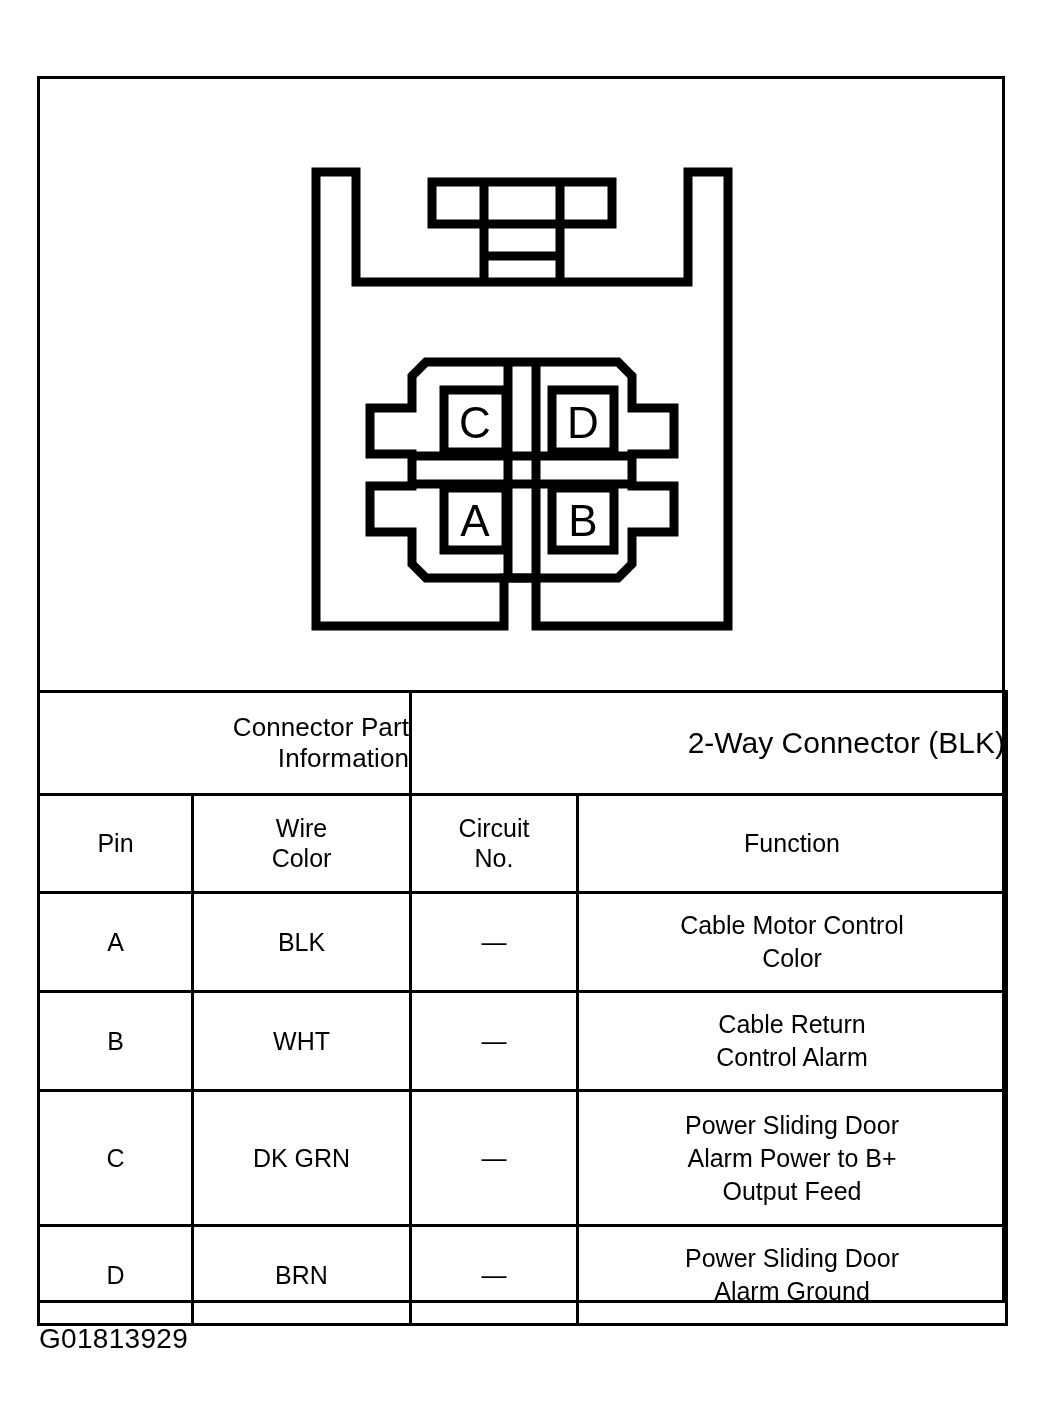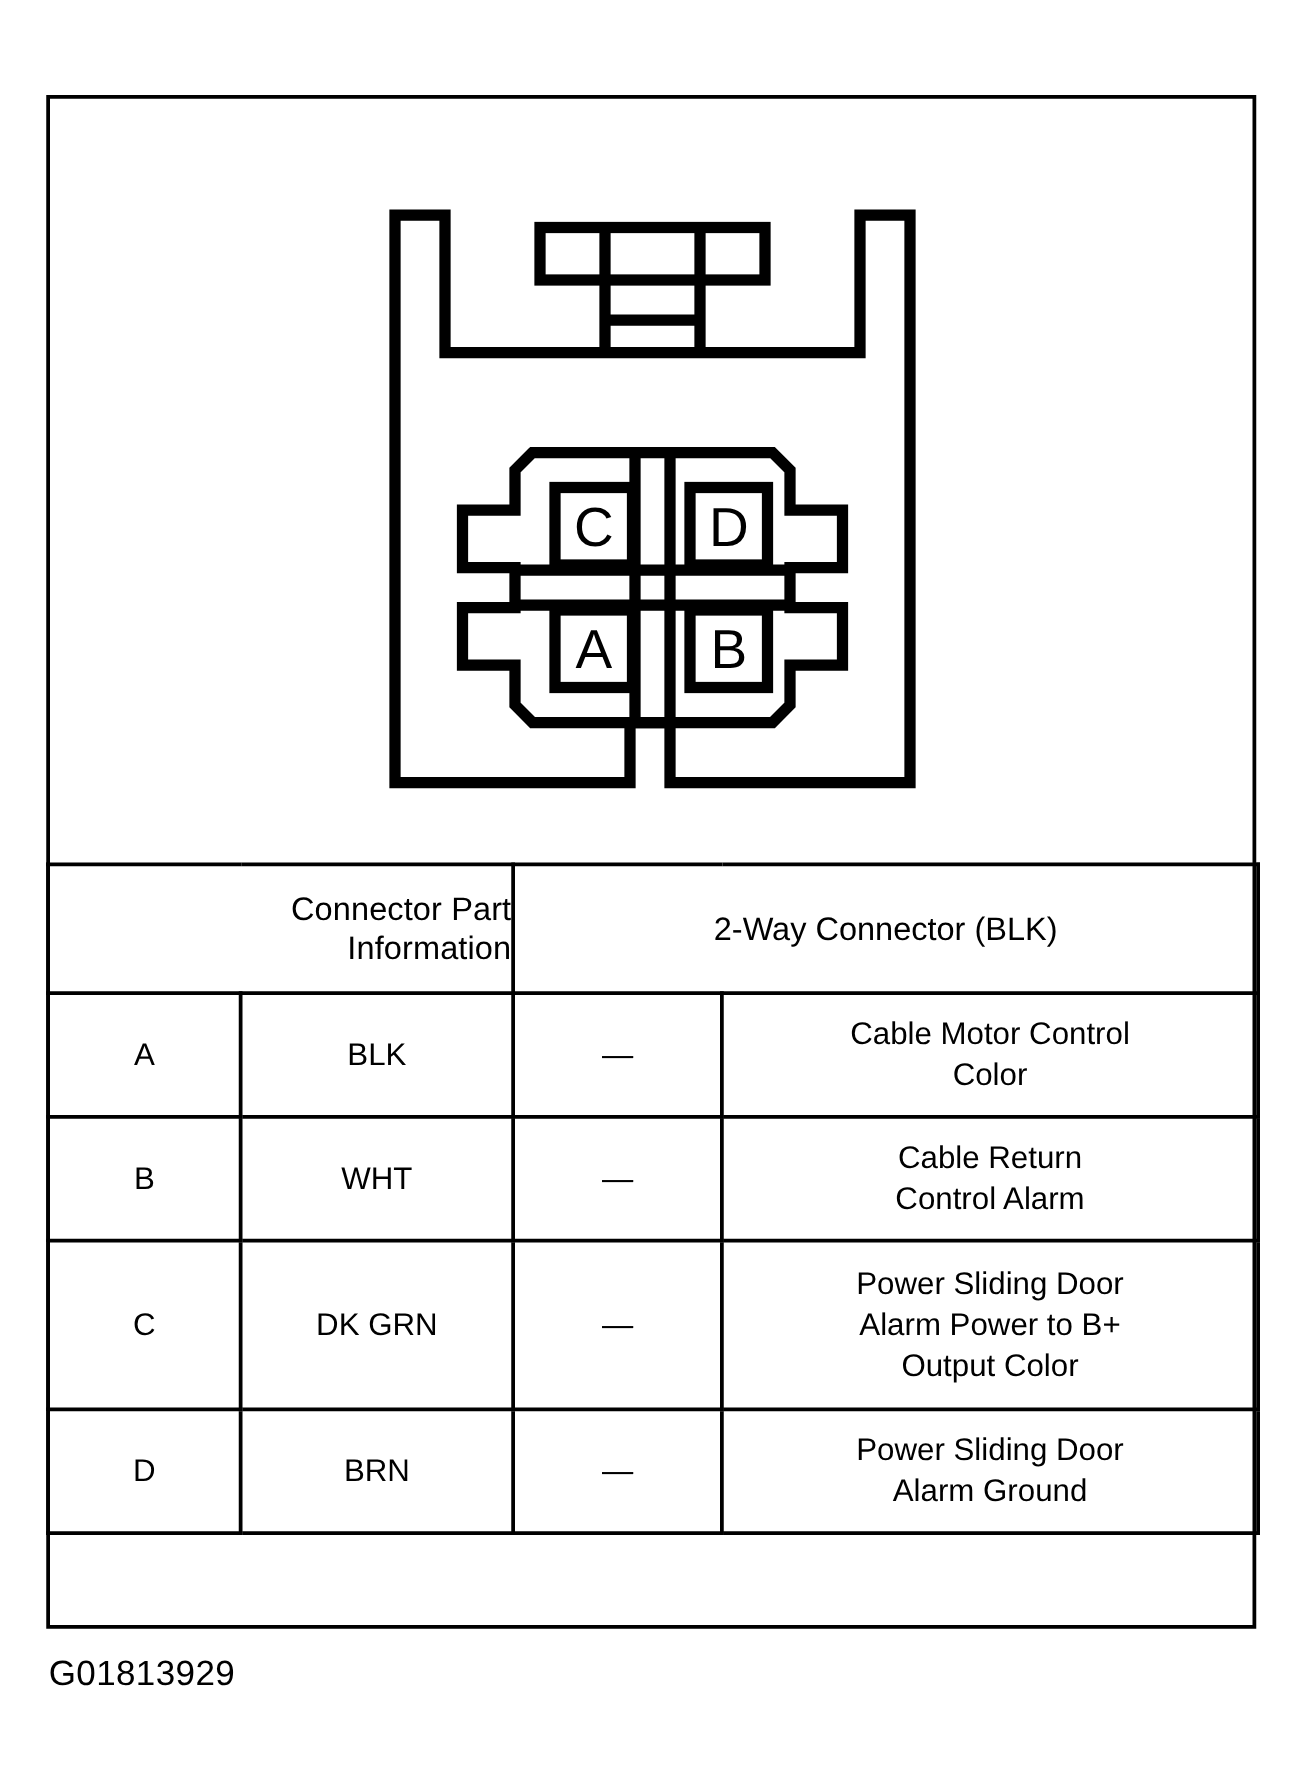--- a/index.html
+++ b/index.html
@@ -66,22 +66,22 @@
   .grp-head {
     font-weight: bold;
     font-size: 26px;
     line-height: 1.18;
     text-align: right;
     height: 100px;
     letter-spacing: 0.1px;
   }
   .grp-head-right {
     font-weight: bold;
-    font-size: 26px;
-    text-align: center;
+    font-size: 30px;
+    text-align: right;
     padding-left: 36px;
     height: 100px;
   }
   .col-head {
     font-weight: bold;
     font-size: 25px;
     line-height: 1.18;
     text-align: center;
     height: 95px;
     vertical-align: bottom;
@@ -204,20 +204,32 @@
   <tbody>
 
     <tr>
       <td colspan="2" class="grp-head">
         <div>Connector Part</div>
         <div>Information</div>
       </td>
       <td colspan="2" class="grp-head-right">2-Way Connector (BLK)</td>
     </tr>
 
+    <tr>
+      <td class="col-head">Pin</td>
+      <td class="col-head two-line">
+        <div>Wire</div>
+        <div>Color</div>
+      </td>
+      <td class="col-head two-line">
+        <div>Circuit</div>
+        <div>No.</div>
+      </td>
+      <td class="col-head">Function</td>
+    </tr>
 
     <tr class="row-a">
       <td class="cell-pin">A</td>
       <td class="cell-wire">BLK</td>
       <td class="cell-circuit">
         <span class="dash">—</span>
       </td>
       <td class="cell-func">
         <div>Cable Motor Control</div>
         <div>Color</div>
@@ -238,21 +250,21 @@
 
     <tr class="row-c">
       <td class="cell-pin">C</td>
       <td class="cell-wire">DK GRN</td>
       <td class="cell-circuit">
         <span class="dash">—</span>
       </td>
       <td class="cell-func">
         <div>Power Sliding Door</div>
         <div>Alarm Power to B+</div>
-        <div>Output Color</div>
+        <div>Output Feed</div>
       </td>
     </tr>
 
     <tr class="row-d">
       <td class="cell-pin">D</td>
       <td class="cell-wire">BRN</td>
       <td class="cell-circuit">
         <span class="dash">—</span>
       </td>
       <td class="cell-func">

